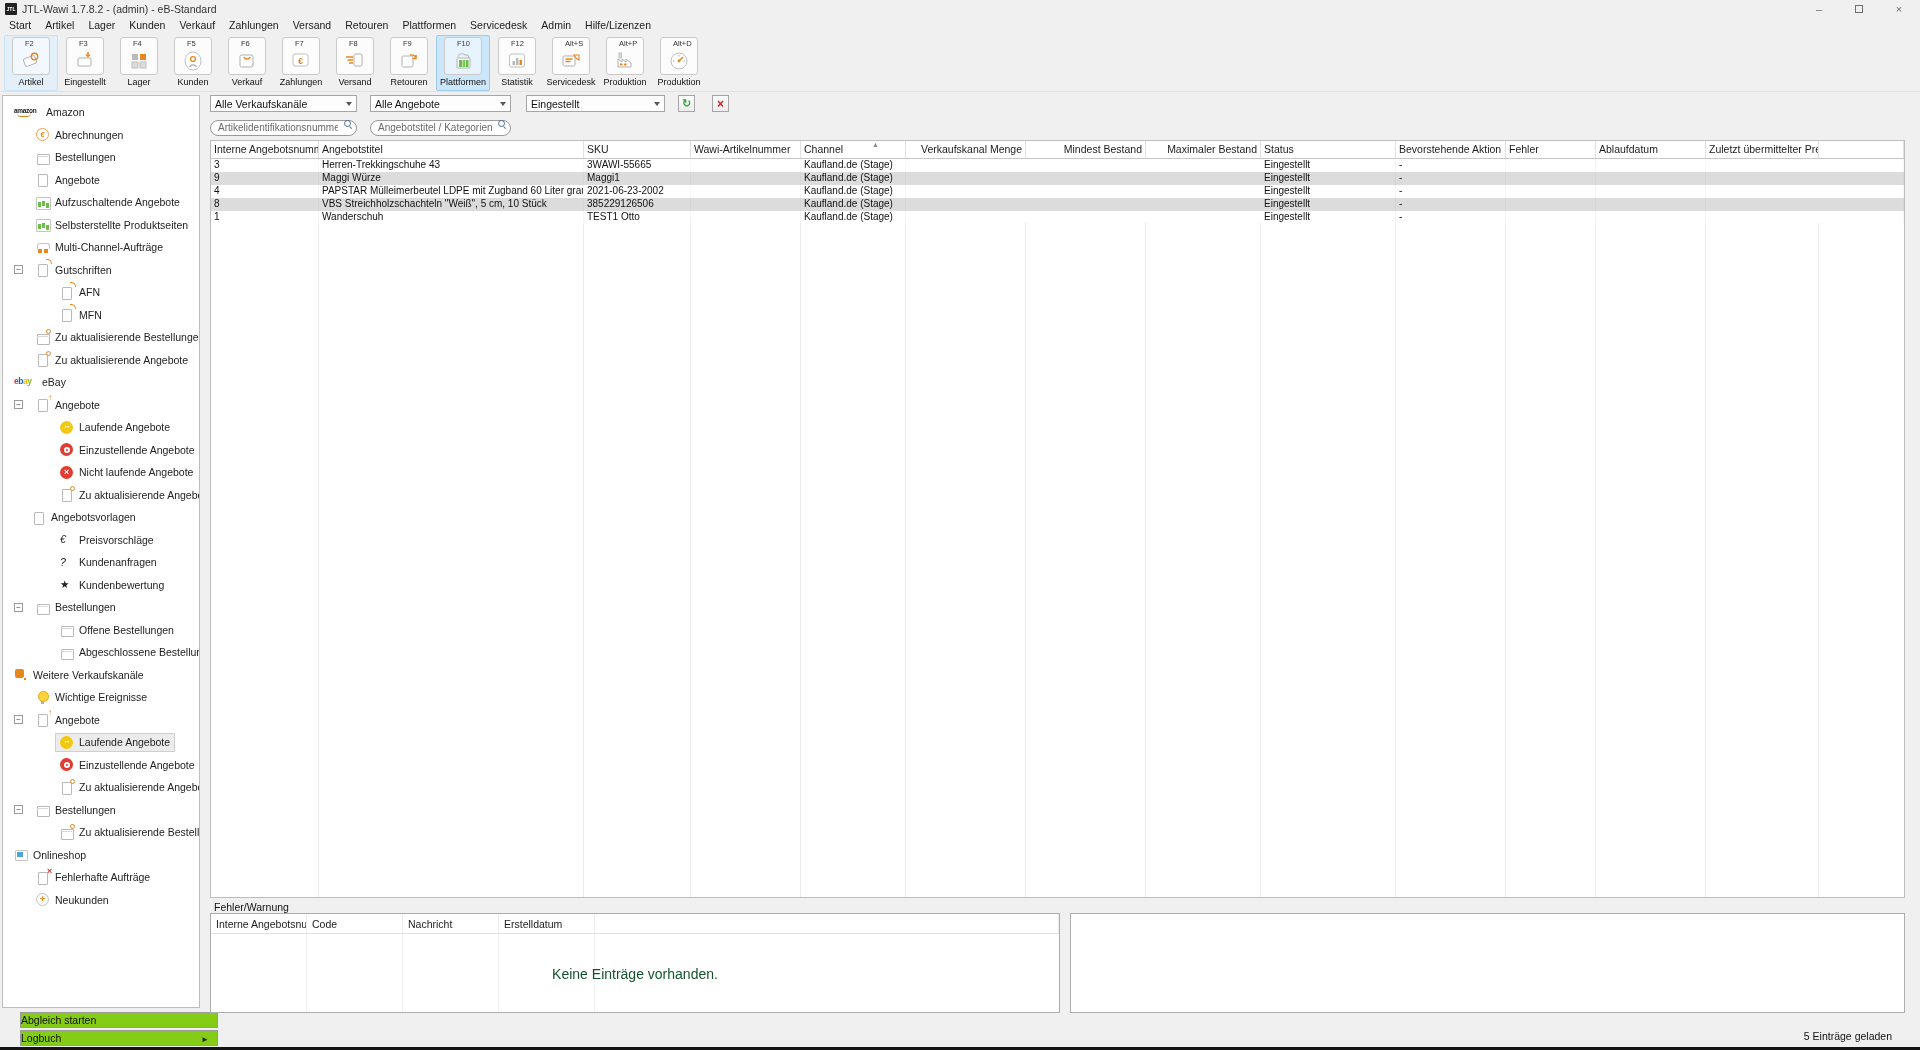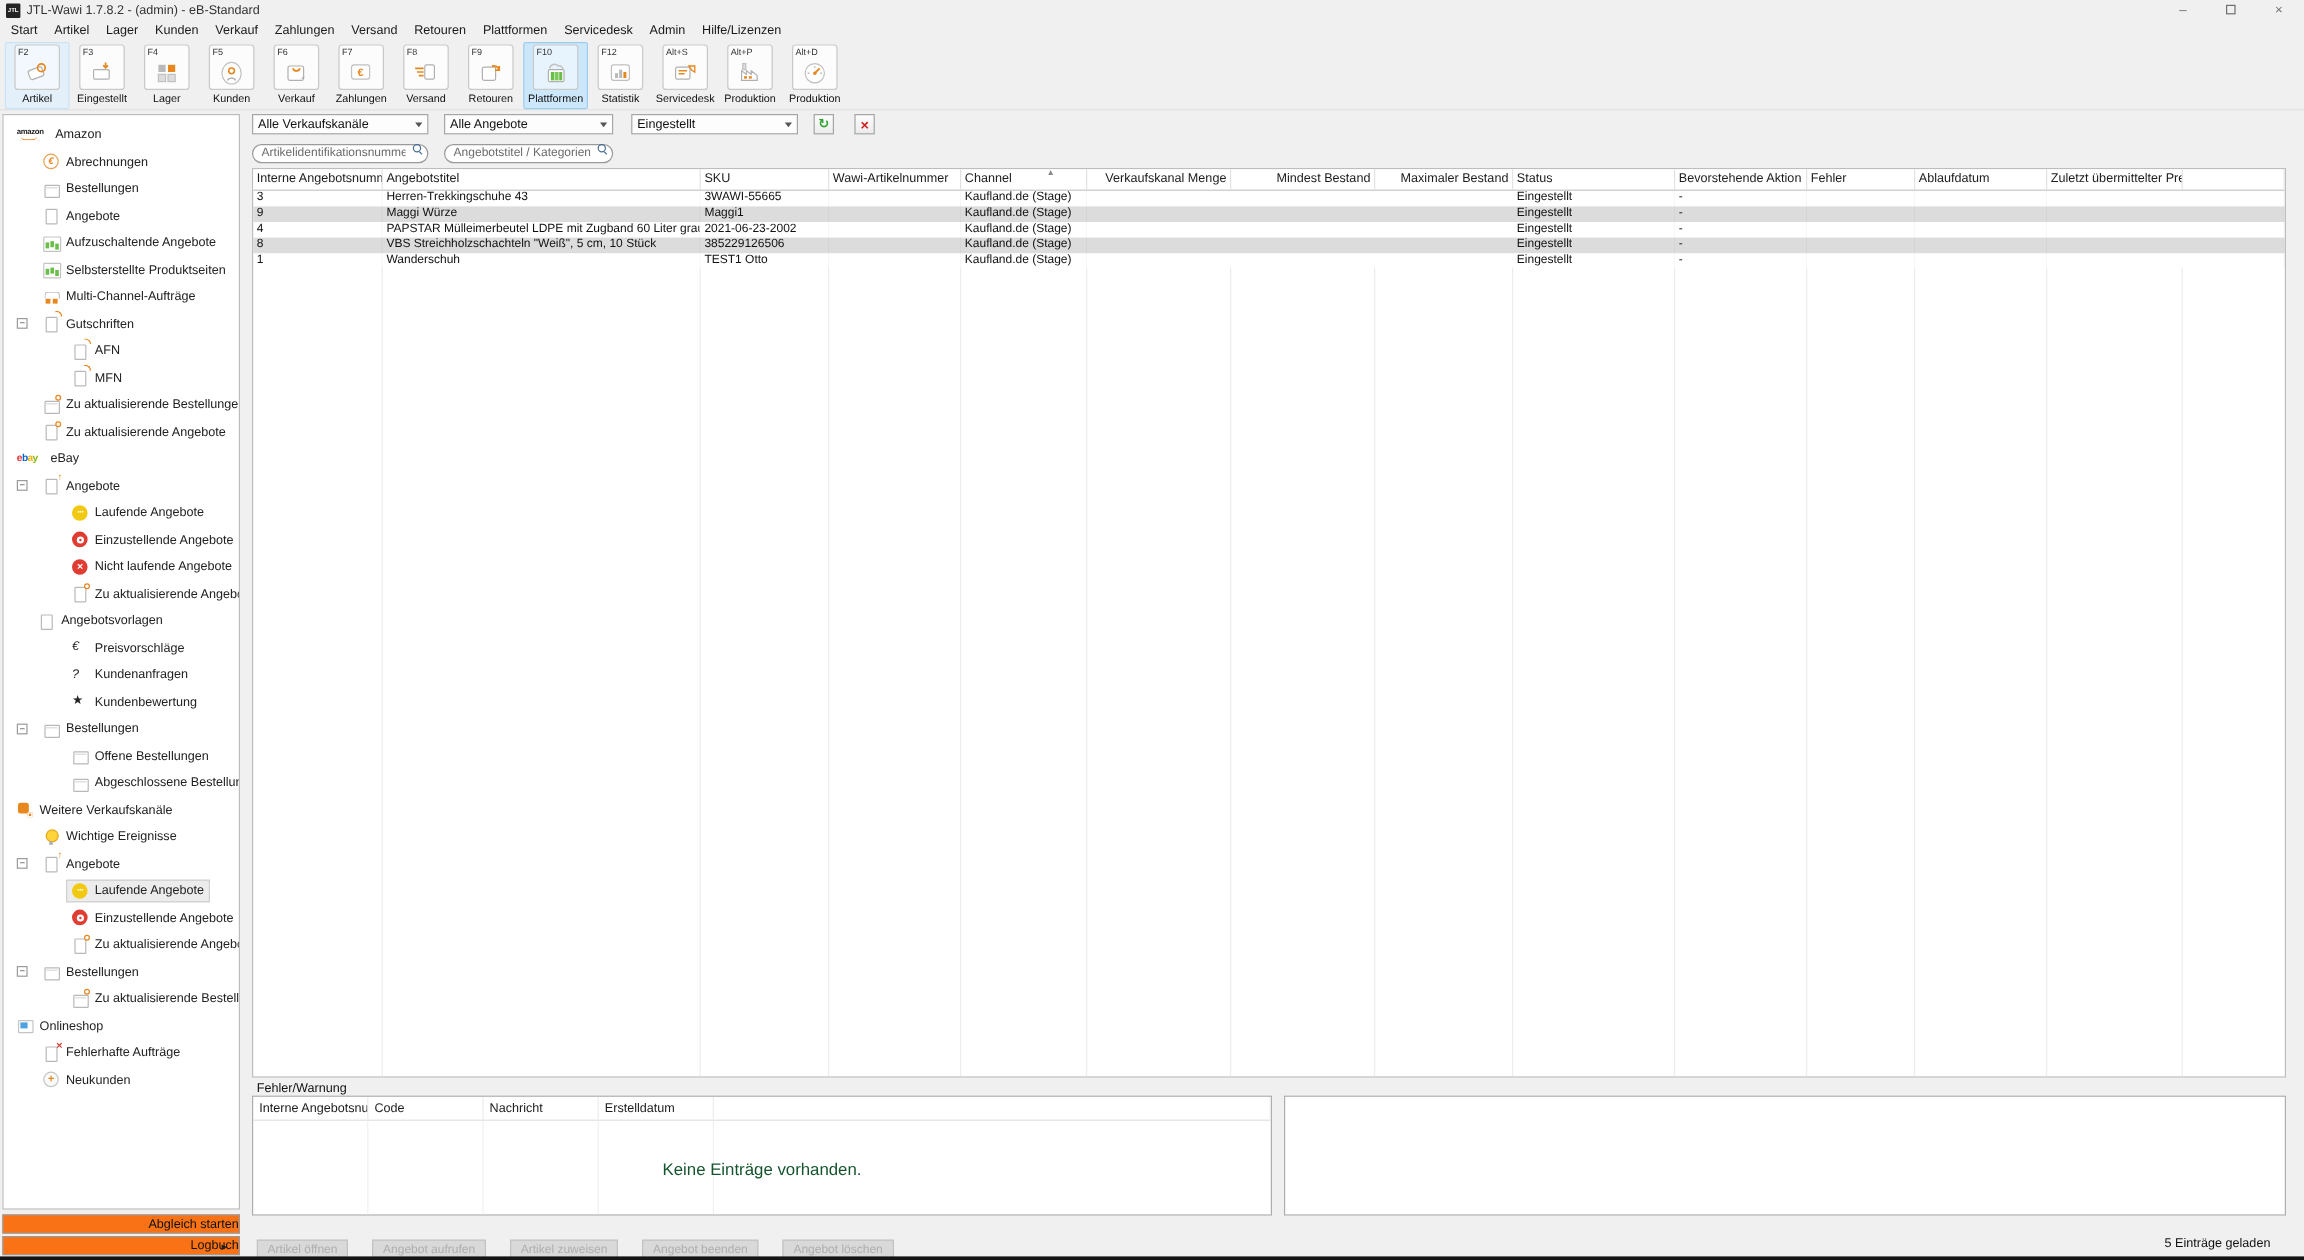--- a/index.html
+++ b/index.html
@@ -18,21 +18,21 @@
   .menubar { position:absolute; left:0; top:17px; width:1920px; height:16px; display:flex; align-items:center; padding-left:2px; }
   .menu-item { font-size:10.5px; padding:1px 7px; color:#1a1a1a; }
 
   
   .ribbon { position:absolute; left:0; top:33px; width:1920px; height:59px; border-bottom:1px solid #e2e2e2; display:flex; padding:2px 0 0 4px; }
   .rbtn { width:54px; padding-top:1px; display:flex; flex-direction:column; align-items:center; border-radius:2px; border:1px solid transparent; }
   .rbtn.soft { background:#e3f0fa; border-color:#cae2f3; }
   .rbtn.active { background:#cde7fa; border-color:#9ccdee; }
   .tile { width:38px; height:38px; background:#fcfcfc; border:1px solid #c9c9c9; border-radius:3px; position:relative; display:flex; align-items:flex-end; justify-content:center; padding-bottom:3px; }
   .rbtn.soft .tile, .rbtn.active .tile { background:rgba(255,255,255,.55); }
-  .rkey { position:absolute; left:2px; top:1px; font-size:7.5px; color:#333; }
+  .rkey { position:absolute; left:12px; top:1px; font-size:7.5px; color:#333; }
   .rlabel { font-size:9px; color:#111; margin-top:2px; white-space:nowrap; }
 
   
   .sidebar { position:absolute; left:2px; top:95px; width:198px; height:913px; background:#fff; border:1px solid #bdbdbd; overflow:hidden; padding-top:5px; }
   .tree-item { height:22.5px; display:flex; align-items:center; position:relative; font-size:10.5px; color:#222; white-space:nowrap; }
   .tree-item .expander { position:absolute; width:9px; height:9px; border:1px solid #9a9a9a; background:#fff; font-size:8px; line-height:7px; text-align:center; color:#444; }
   .ti-inner { display:flex; align-items:center; gap:6px; padding:2px 4px; border:1px solid transparent; }
   .ti-inner.selected { background:#ececec; border-color:#cfcfcf; }
   .tico { width:13px; height:13px; position:relative; display:inline-block; flex:none; }
 
@@ -67,21 +67,21 @@
   .onlineshop-icon > i { position:absolute; left:3px; top:4px; width:6px; height:5px; background:#4da3e0; }
   .newcustomers-icon { border:1px solid #c4c4c4; border-radius:50%; background:#fafafa; }
   .newcustomers-icon > i { position:absolute; inset:0; text-align:center; font-size:9px; line-height:11px; color:#e8871e; font-weight:bold; }
   .amazon-logo-icon { width:26px; height:13px; }
   .amazon-logo-icon > b { font-size:6.5px; font-weight:bold; color:#1a1a1a; position:absolute; top:1px; left:0; letter-spacing:-0.3px; }
   .amazon-logo-icon > i { position:absolute; left:3px; bottom:2px; width:14px; height:4px; border-bottom:1.3px solid #e8871e; border-radius:0 0 8px 8px; }
   .ebay-logo-icon { width:22px; height:13px; font-size:8.5px; font-weight:bold; letter-spacing:-0.5px; }
   .ebay-logo-icon span:nth-child(1){color:#e53238;} .ebay-logo-icon span:nth-child(2){color:#0064d2;}
   .ebay-logo-icon span:nth-child(3){color:#f5af02;} .ebay-logo-icon span:nth-child(4){color:#86b817;}
 
-  .side-btn { position:absolute; left:2px; width:198px; height:16px; background:#f97316; border:1px solid #9a9a9a; font-size:10.5px; text-align:right; line-height:14px; color:#111; }
+  .side-btn { position:absolute; left:20px; width:198px; height:16px; background:#84cc16; border:1px solid #9a9a9a; font-size:10.5px; text-align:left; line-height:14px; color:#111; }
   .side-btn .arrow { position:absolute; right:8px; top:2px; font-size:8px; color:#222; }
 
   
   .content { position:absolute; left:210px; top:95px; width:1695px; }
   .filter-row { display:flex; gap:13px; height:17px; align-items:center; }
   .combo { height:17px; background:#fdfdfd; border:1px solid #a6a6a6; font-size:10.5px; display:flex; align-items:center; padding:0 4px; position:relative; color:#111; }
   .combo .cv { flex:1; white-space:nowrap; overflow:hidden; }
   .combo .carr { width:0; height:0; border-left:3.5px solid transparent; border-right:3.5px solid transparent; border-top:4px solid #555; margin-left:4px; }
   .c1 { width:147px; } .c2 { width:141px; } .c3 { width:139px; margin-left:2px; }
   .sqbtn { width:17px; height:17px; border:1px solid #a6a6a6; background:linear-gradient(#fdfdfd,#ececec); font-size:11px; font-weight:bold; display:flex; align-items:center; justify-content:center; }
@@ -730,23 +730,16 @@
     <div class="e-cols" id="errcols">
         <div class="ecol" style="width: 96px; flex: 0 0 auto;"></div>
         <div class="ecol" style="width: 96px; flex: 0 0 auto;"></div>
         <div class="ecol" style="width: 96px; flex: 0 0 auto;"></div>
         <div class="ecol" style="width: 96px; flex: 0 0 auto;"></div>
       </div>
     <div class="e-empty">Keine Einträge vorhanden.</div>
   </div>
   <div class="err-right"></div>
 
-  <div class="actions">
-    <div class="act-btn">Artikel öffnen</div>
-    <div class="act-btn">Angebot aufrufen</div>
-    <div class="act-btn">Artikel zuweisen</div>
-    <div class="act-btn">Angebot beenden</div>
-    <div class="act-btn">Angebot löschen</div>
-  </div>
 </div>
 
 <div class="status-text">5 Einträge geladen</div>
 <div class="bottom-strip"></div>
 
 </body></html>

